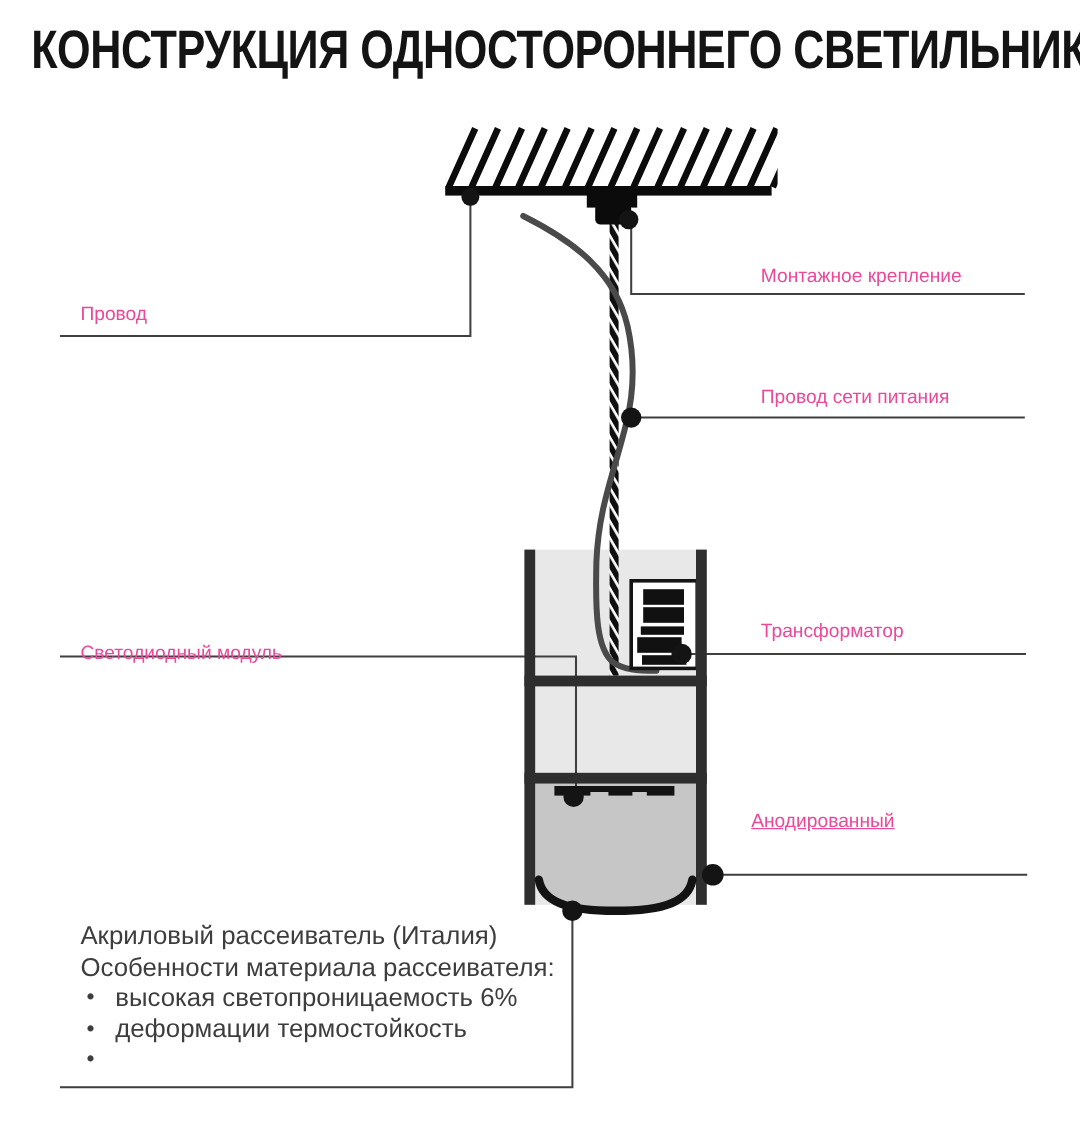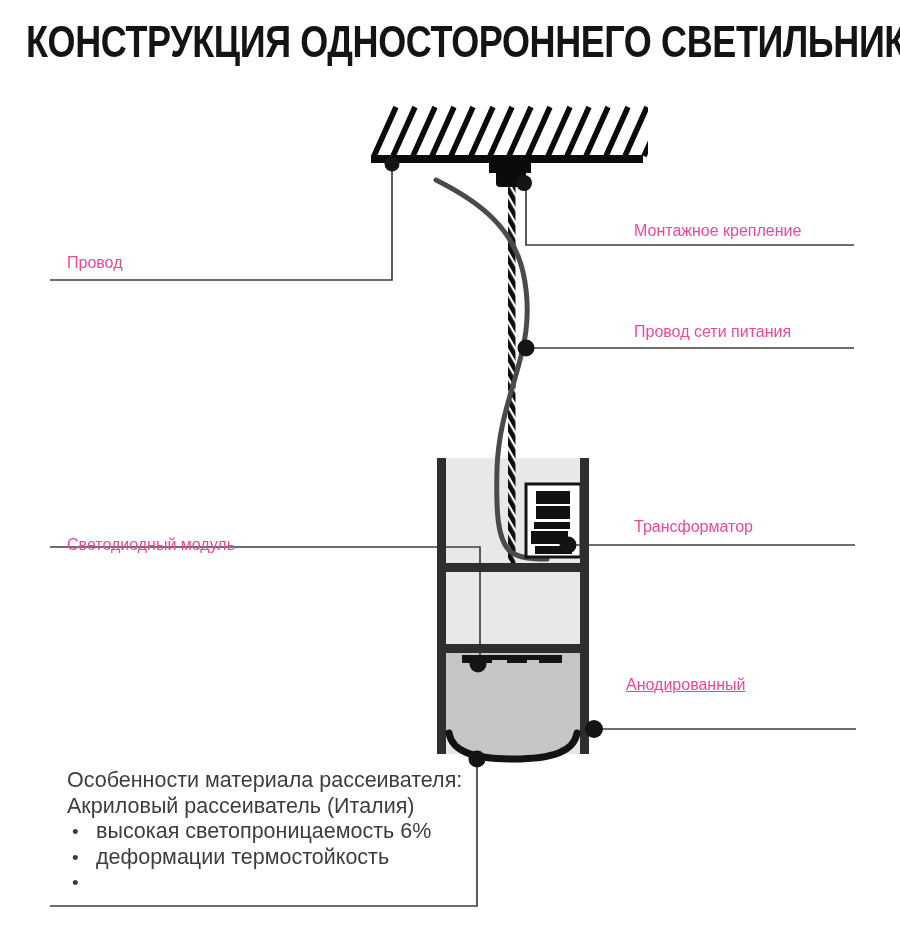--- a/index.html
+++ b/index.html
@@ -139,22 +139,22 @@
 
   <div class="lbl" style="left:67px; top:532px;">Светодиодный модуль</div>
 
   <div class="lbl" style="left:634px; top:514px;">Трансформатор</div>
 
   <div class="lbl two-line" style="left:626px; top:671px;text-decoration:underline;">
     <div>Анодированный</div>
   </div>
 
   <div class="note-block">
+    <div>Акриловый рассеиватель (Италия)</div>
     <div>Особенности материала рассеивателя:</div>
-    <div>Акриловый рассеиватель (Италия)</div>
     <div class="bullet-row">
       <span class="bullet-marker">•</span>
       <span>высокая светопроницаемость 6%</span>
     </div>
     <div class="bullet-row">
       <span class="bullet-marker">•</span>
       <span>деформации термостойкость</span>
     </div>
     <div class="bullet-row">
       <span class="bullet-marker">•</span>

